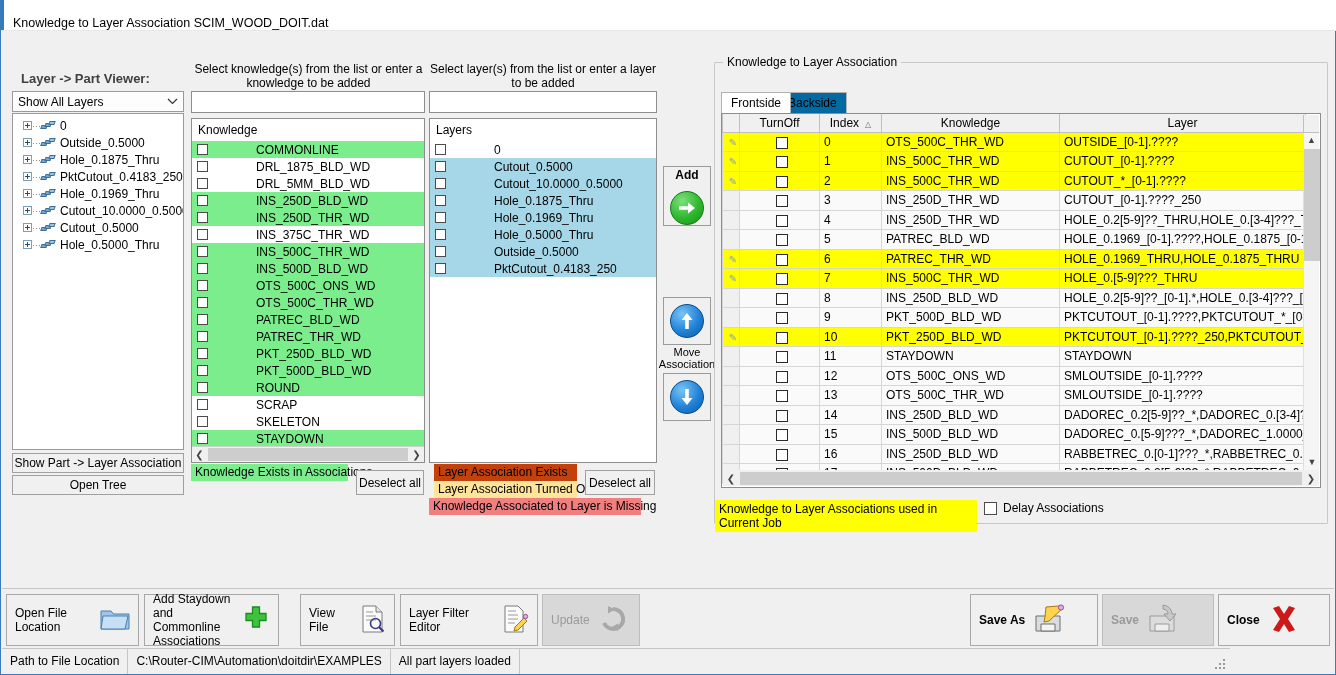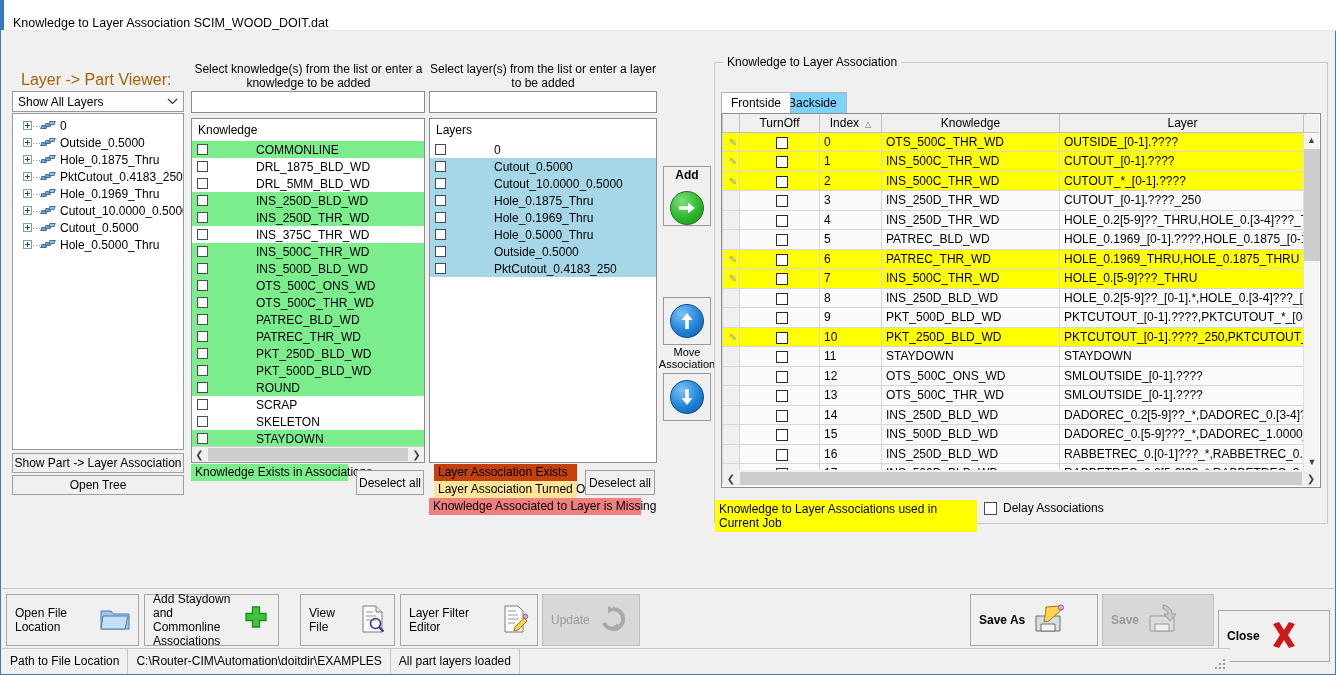--- a/index.html
+++ b/index.html
@@ -25,21 +25,21 @@
     border-bottom:1px solid #e8e8e8;
     display:flex; align-items:flex-end;
   }
   #titlebar .tb-accent {
     width:3px; height:31px; background:#2f7cc0;
   }
   #titlebar .tb-text {
     padding-left:9px; font-size:12.5px; color:#000;
   }
   
-  .lbl { font-size:16px; color:#a16207; }
+  .lbl { font-size:13px; color:#404040;font-weight:bold; }
   #lyr-part-label { position:absolute; left:20px; top:71px; }
   #show-all-combo {
     position:absolute; left:11px; top:91px; width:172px; height:21px;
     background:#fdfdfd; border:1px solid #9a9a9a;
     display:flex; align-items:center; padding-left:5px;
     font-size:12px;
   }
   #show-all-combo .chev {
     position:absolute; right:6px; top:5px; width:10px; height:10px;
     color:#333; font-size:10px; line-height:10px;
@@ -157,21 +157,21 @@
   #rgroup-title {
     position:absolute; left:722px; top:62px; background:#f0f0f0; padding:0 4px;
     font-size:12px; transform:translateY(-7px);
   }
   .tab {
     position:absolute; top:92px; height:21px; font-size:12px;
     display:flex; align-items:center; justify-content:center; padding:0 9px;
     border:1px solid #b2b2b2; border-bottom:none;
   }
   #tab-frontside { left:720px; background:#ffffff; z-index:3; }
-  #tab-backside  { left:777px; background:#7dd3fc; }
+  #tab-backside  { left:777px; background:#0369a1; }
 
   
   #tbl-wrap {
     position:absolute; left:720px; top:113px; width:600px; height:375px;
     background:#fff; border:1px solid #8d8d8d; overflow:hidden;
   }
   table.grid { border-collapse:collapse; table-layout:fixed; width:583px; }
   table.grid th {
     background:#f0f0f0; border:1px solid #c0c0c0; border-top:none;
     height:18px; font-size:12px; font-weight:normal; padding:0;
@@ -239,21 +239,21 @@
   .tb-btn .t { font-size:12px; line-height:14px; }
   .tb-btn .ic { margin-left:8px; flex:0 0 auto; }
   .tb-disabled { background:#d8d8d8; color:#9a9a9a; border-color:#bdbdbd; }
   #btn-open-loc { left:4px; width:133px; }
   #btn-add-stay { left:142px; width:135px; }
   #btn-view-file { left:298px; width:95px; }
   #btn-layer-filter { left:398px; width:138px; }
   #btn-update { left:540px; width:98px; }
   #btn-saveas { left:968px; width:128px; }
   #btn-save   { left:1100px; width:112px; }
-  #btn-close  { left:1216px; width:112px;margin-top:16px; }
+  #btn-close  { left:1216px; width:112px; }
   .bold { font-weight:bold; font-size:13.5px; }
   
   #statusbar {
     position:absolute; left:1px; top:648px; width:1228px; height:25px;
     background:#f0f0f0; border-top:1px solid #c6c6c6;
     display:flex; align-items:center; font-size:12px;
   }
   .sb-cell { height:25px; display:flex; align-items:center; padding:0 8px; }
   .sb-div { border-right:1px solid #c6c6c6; }
   #resize-grip { position:absolute; right:3px; bottom:2px; width:12px; height:12px; }

